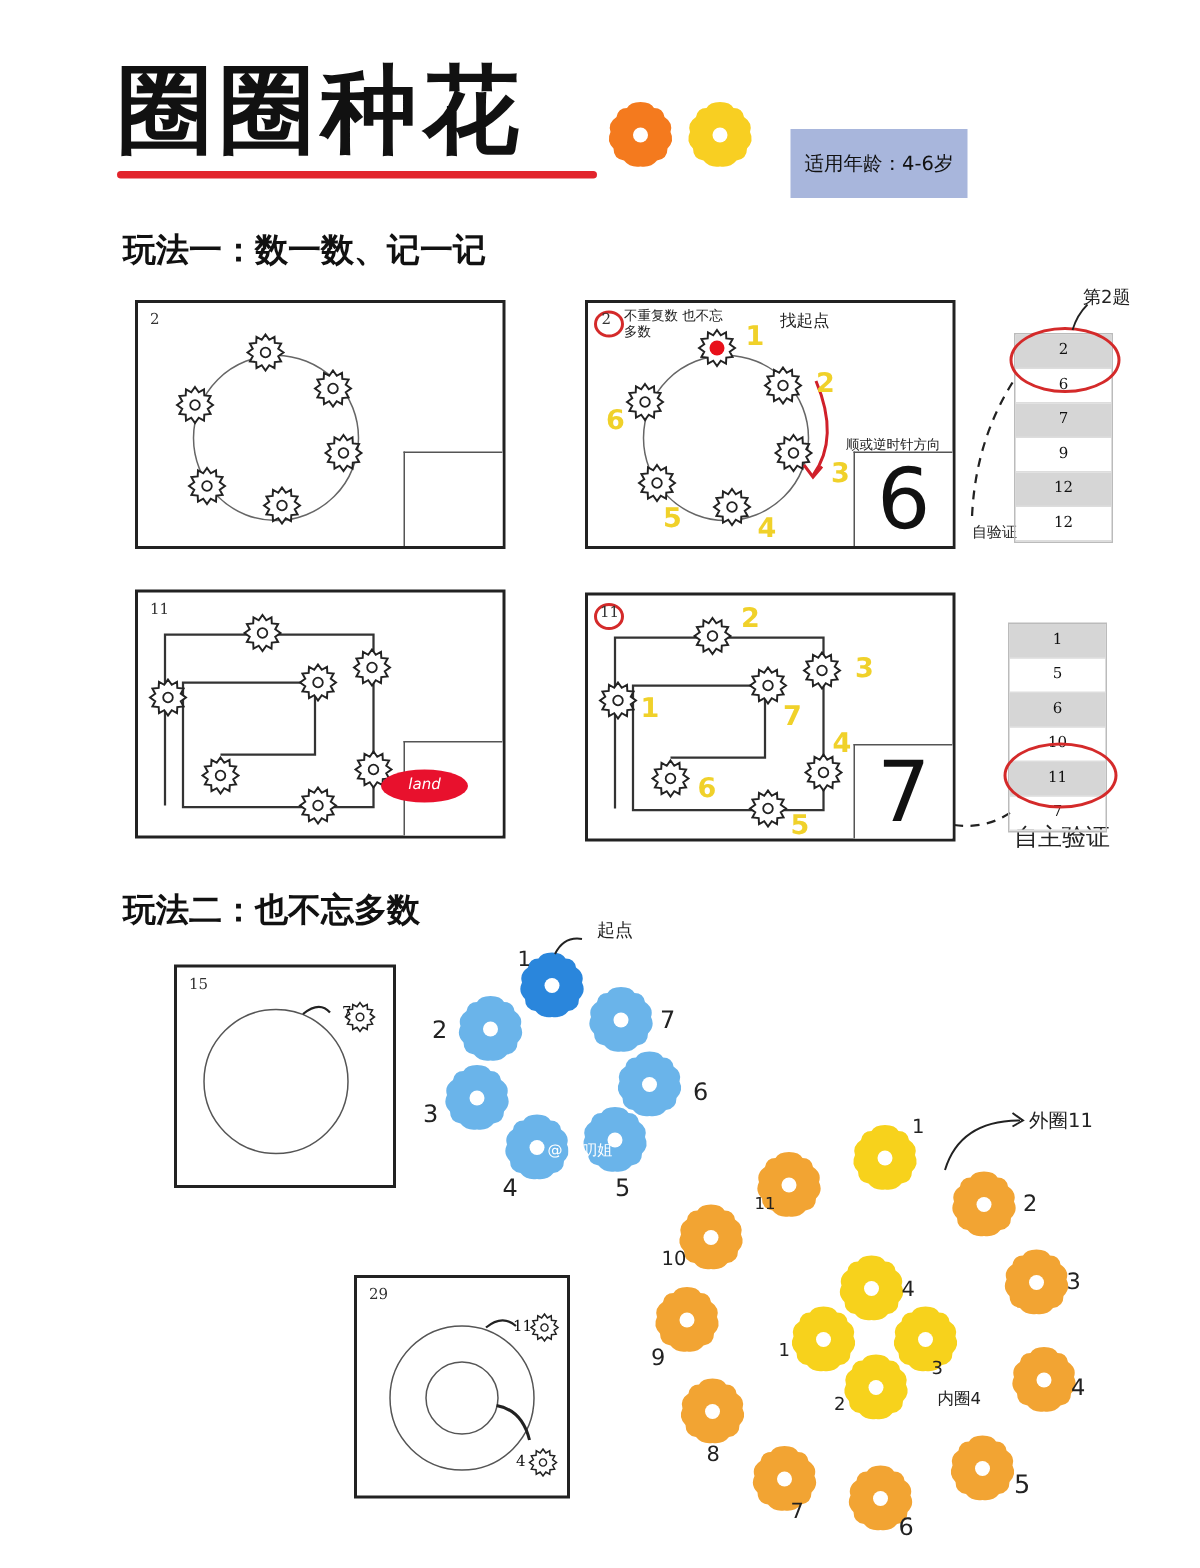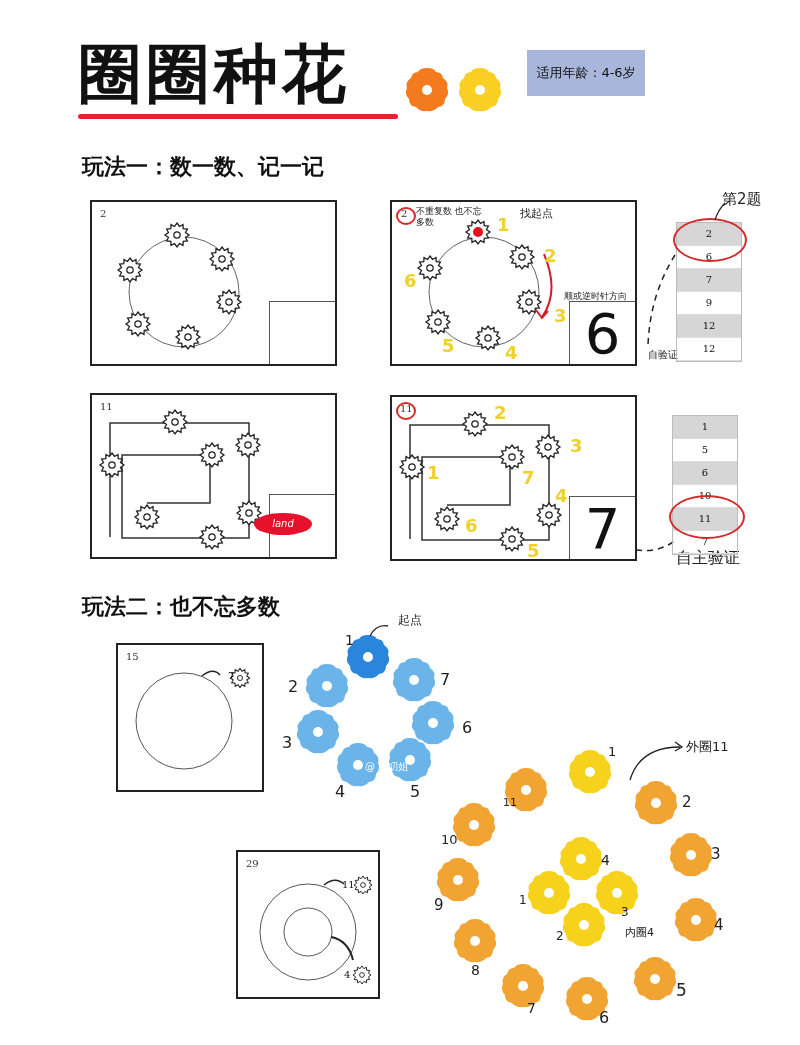--- a/index.html
+++ b/index.html
@@ -2,21 +2,21 @@
 <html><head>
 <meta charset="utf-8">
 <style>
   html,body{margin:0;padding:0;background:#fff;}
   body{width:800px;height:1045px;position:relative;overflow:hidden;font-family:"DejaVu Sans",sans-serif;color:#111;}
   .abs{position:absolute;}
   .title{left:78px;top:34px;font-size:64px;font-weight:bold;letter-spacing:4px;line-height:80px;}
   .title-line{left:78px;top:114px;width:320px;height:5px;background:#e2242c;border-radius:3px;}
   .info-box{left:527px;top:50px;width:118px;}
   .info-top{background:#dfe6f4;padding:10px 6px;font-size:13px;line-height:20px;text-align:center;}
-  .info-bottom{background:#a8b6dc;padding:14px 4px;font-size:13px;text-align:center;}
+  .info-bottom{background:#a8b6dc;padding:14px 4px;font-size:13px;text-align:center;margin-top:36px;}
   .section-title{font-size:22px;font-weight:bold;}
   .panel{border:2px solid #222;background:#fff;}
   .corner-box{position:absolute;right:0;bottom:0;border-left:1.5px solid #555;border-top:1.5px solid #555;background:#fff;display:flex;align-items:center;justify-content:center;font-size:56px;font-family:"DejaVu Sans",sans-serif;}
   .pnum{position:absolute;left:8px;top:6px;font-size:10px;font-family:"DejaVu Serif",serif;color:#333;}
   .num-table{border:1px solid #bbb;width:64px;}
   .num-table div{height:22px;line-height:22px;text-align:center;font-size:10px;font-family:"DejaVu Serif",serif;border-bottom:1px solid #ddd;}
   .num-table .g{background:#d6d6d6;}
   .hand{font-family:"DejaVu Sans",sans-serif;font-size:12px;color:#222;}
   .ylab{color:#f0d12a;font-weight:bold;font-size:18px;}
   .red-oval{border:2px solid #d42a2a;border-radius:50%;}
@@ -84,21 +84,21 @@
   <span class="abs ylab" style="left:105px;top:12px">1</span>
   <span class="abs ylab" style="left:152px;top:43px">2</span>
   <span class="abs ylab" style="left:162px;top:103px">3</span>
   <span class="abs ylab" style="left:113px;top:140px">4</span>
   <span class="abs ylab" style="left:50px;top:133px">5</span>
   <span class="abs ylab" style="left:12px;top:68px">6</span>
   <div class="corner-box" style="width:65px;height:62px">6</div>
 </div>
 <span class="abs hand" style="left:648px;top:348px;font-size:10px">自验证</span>
 
-<span class="abs hand" style="left:722px;top:190px;font-size:15px">第2题</span>
+<span class="abs hand" style="left:722px;top:190px;font-size:12px">第2题</span>
 <div class="abs num-table" style="left:676px;top:222px">
   <div class="g">2</div>
   <div>6</div>
   <div class="g">7</div>
   <div>9</div>
   <div class="g">12</div>
   <div>12</div>
 </div>
 <div class="abs red-oval" style="left:673px;top:218px;width:70px;height:40px"></div>
 <svg class="abs" style="left:630px;top:195px" width="100" height="160">

